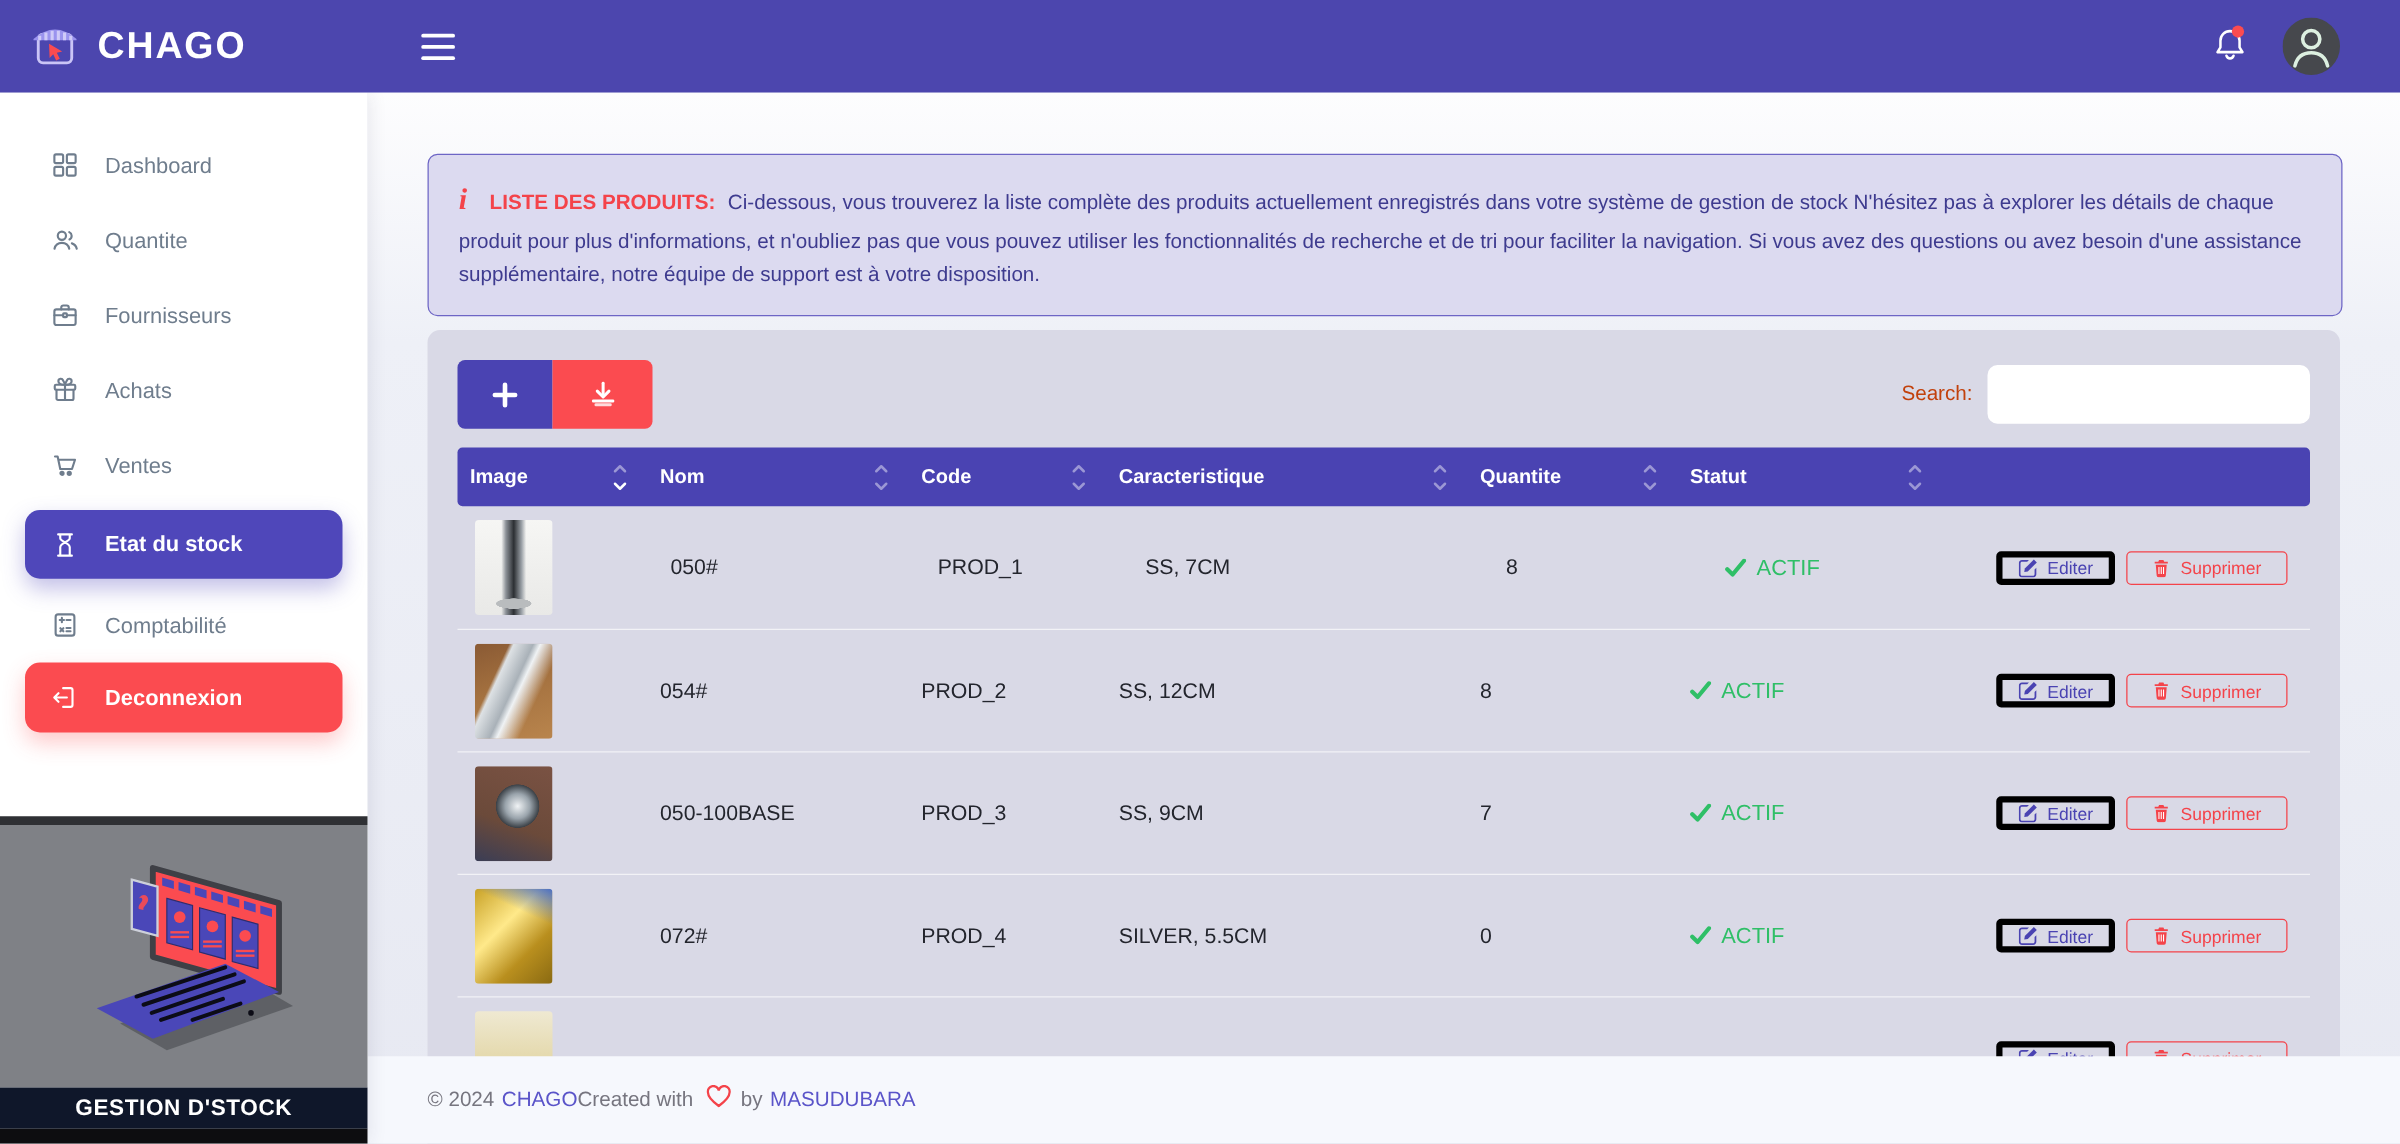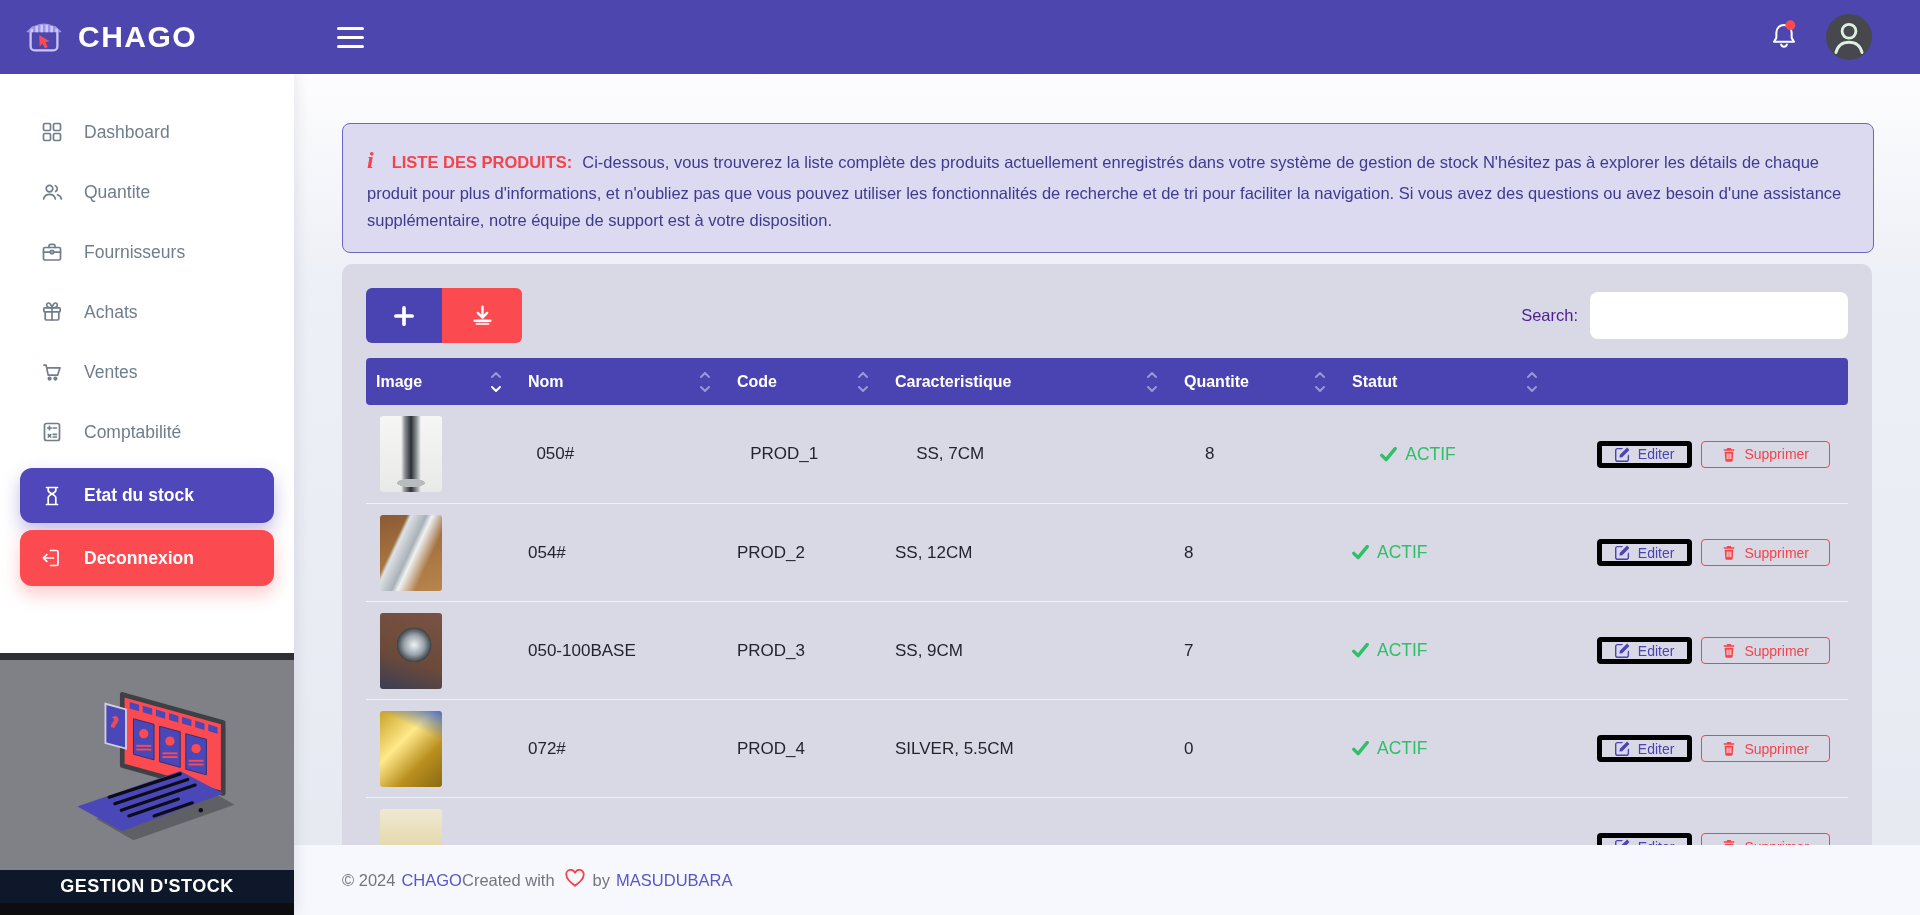--- a/index.html
+++ b/index.html
@@ -51,21 +51,21 @@
 
   .card { position:absolute; left:48px; top:190px; width:1530px; height:720px; background:#d9d9e6;
     border-radius:10px; padding:24px; }
   .toolbar { display:flex; align-items:center; justify-content:space-between; height:55px; }
   .btn-group { display:flex; }
   .btn-add { width:76px; height:55px; background:#4a43b2; border:none; border-radius:6px 0 0 6px;
     display:flex; align-items:center; justify-content:center; cursor:pointer; }
   .btn-export { width:80px; height:55px; background:#fb4b50; border:none; border-radius:0 6px 6px 0;
     display:flex; align-items:center; justify-content:center; cursor:pointer; }
   .search-wrap { display:flex; align-items:center; }
-  .search-label { font-size:16.5px; color:#4c1d95; margin-right:12px; }
+  .search-label { font-size:16.5px; color:#c2410c; margin-right:12px; }
   .search-input { width:258px; height:47px; background:#fff; border:none; border-radius:8px;
     font-size:16px; padding:0 14px; outline:none; color:#333; }
 
   .thead { margin-top:15px; height:47px; background:#4a43b2; border-radius:4px; display:flex;
     align-items:center; padding-left:10px; color:#fff; }
   .th { display:flex; align-items:center; justify-content:space-between; padding-right:26px;
     font-size:16px; font-weight:700; cursor:pointer; }
   .tbody .tr { display:flex; align-items:center; height:98px; padding-left:10px;
     border-top:1px solid rgba(255,255,255,.65); }
   .tbody .tr:first-child { border-top:none;gap:18px; }
@@ -196,39 +196,39 @@
         <div class="nav-item">
           <span class="ni-icon">
             <svg width="24" height="24" viewBox="0 0 24 24" fill="none" stroke="currentColor" stroke-width="1.7" stroke-linecap="round" stroke-linejoin="round">
               <path d="M4 5.2h2.1l2.1 10h9.4l2.4-7.4H7"></path>
               <circle cx="9.6" cy="18.6" r="1.25" fill="currentColor"></circle>
               <circle cx="15.4" cy="18.6" r="1.25" fill="currentColor"></circle>
             </svg>
           </span>
           <span class="ni-label">Ventes</span>
         </div>
+        <div class="nav-item active">
+          <span class="ni-icon">
+            <svg width="24" height="24" viewBox="0 0 24 24" fill="none" stroke="currentColor" stroke-width="1.7" stroke-linecap="round" stroke-linejoin="round">
+              <path d="M6.5 3.5h11M6.5 20.5h11M8.2 3.5v3c0 2.7 7.6 3.9 7.6 7.2v6.8M15.8 3.5v3c0 2.7-7.6 3.9-7.6 7.2v6.8"></path>
+            </svg>
+          </span>
+          <span class="ni-label">Etat du stock</span>
+        </div>
         <div class="nav-item">
           <span class="ni-icon">
             <svg width="24" height="24" viewBox="0 0 24 24" fill="none" stroke="currentColor" stroke-width="1.7" stroke-linecap="round" stroke-linejoin="round">
               <rect x="4.5" y="3.5" width="15" height="17" rx="2"></rect>
               <path d="M7.8 8h3.4M9.5 6.3v3.4"></path>
               <path d="M13.2 8h3.2"></path>
               <path d="M8.3 14.6l2.4 2.4M10.7 14.6l-2.4 2.4"></path>
               <path d="M13.2 14.4h3.2M13.2 17h3.2"></path>
             </svg>
           </span>
           <span class="ni-label">Comptabilité</span>
-        </div>
-        <div class="nav-item active">
-          <span class="ni-icon">
-            <svg width="24" height="24" viewBox="0 0 24 24" fill="none" stroke="currentColor" stroke-width="1.7" stroke-linecap="round" stroke-linejoin="round">
-              <path d="M6.5 3.5h11M6.5 20.5h11M8.2 3.5v3c0 2.7 7.6 3.9 7.6 7.2v6.8M15.8 3.5v3c0 2.7-7.6 3.9-7.6 7.2v6.8"></path>
-            </svg>
-          </span>
-          <span class="ni-label">Etat du stock</span>
         </div>
         <div class="nav-item danger">
           <span class="ni-icon">
             <svg width="24" height="24" viewBox="0 0 24 24" fill="none" stroke="currentColor" stroke-width="1.7" stroke-linecap="round" stroke-linejoin="round">
               <path d="M10.5 4.5h6A1.5 1.5 0 0 1 18 6v12a1.5 1.5 0 0 1-1.5 1.5h-6"></path>
               <path d="M13.5 12H3.8M6.8 8.6 3.4 12l3.4 3.4"></path>
             </svg>
           </span>
           <span class="ni-label">Deconnexion</span>
         </div>

